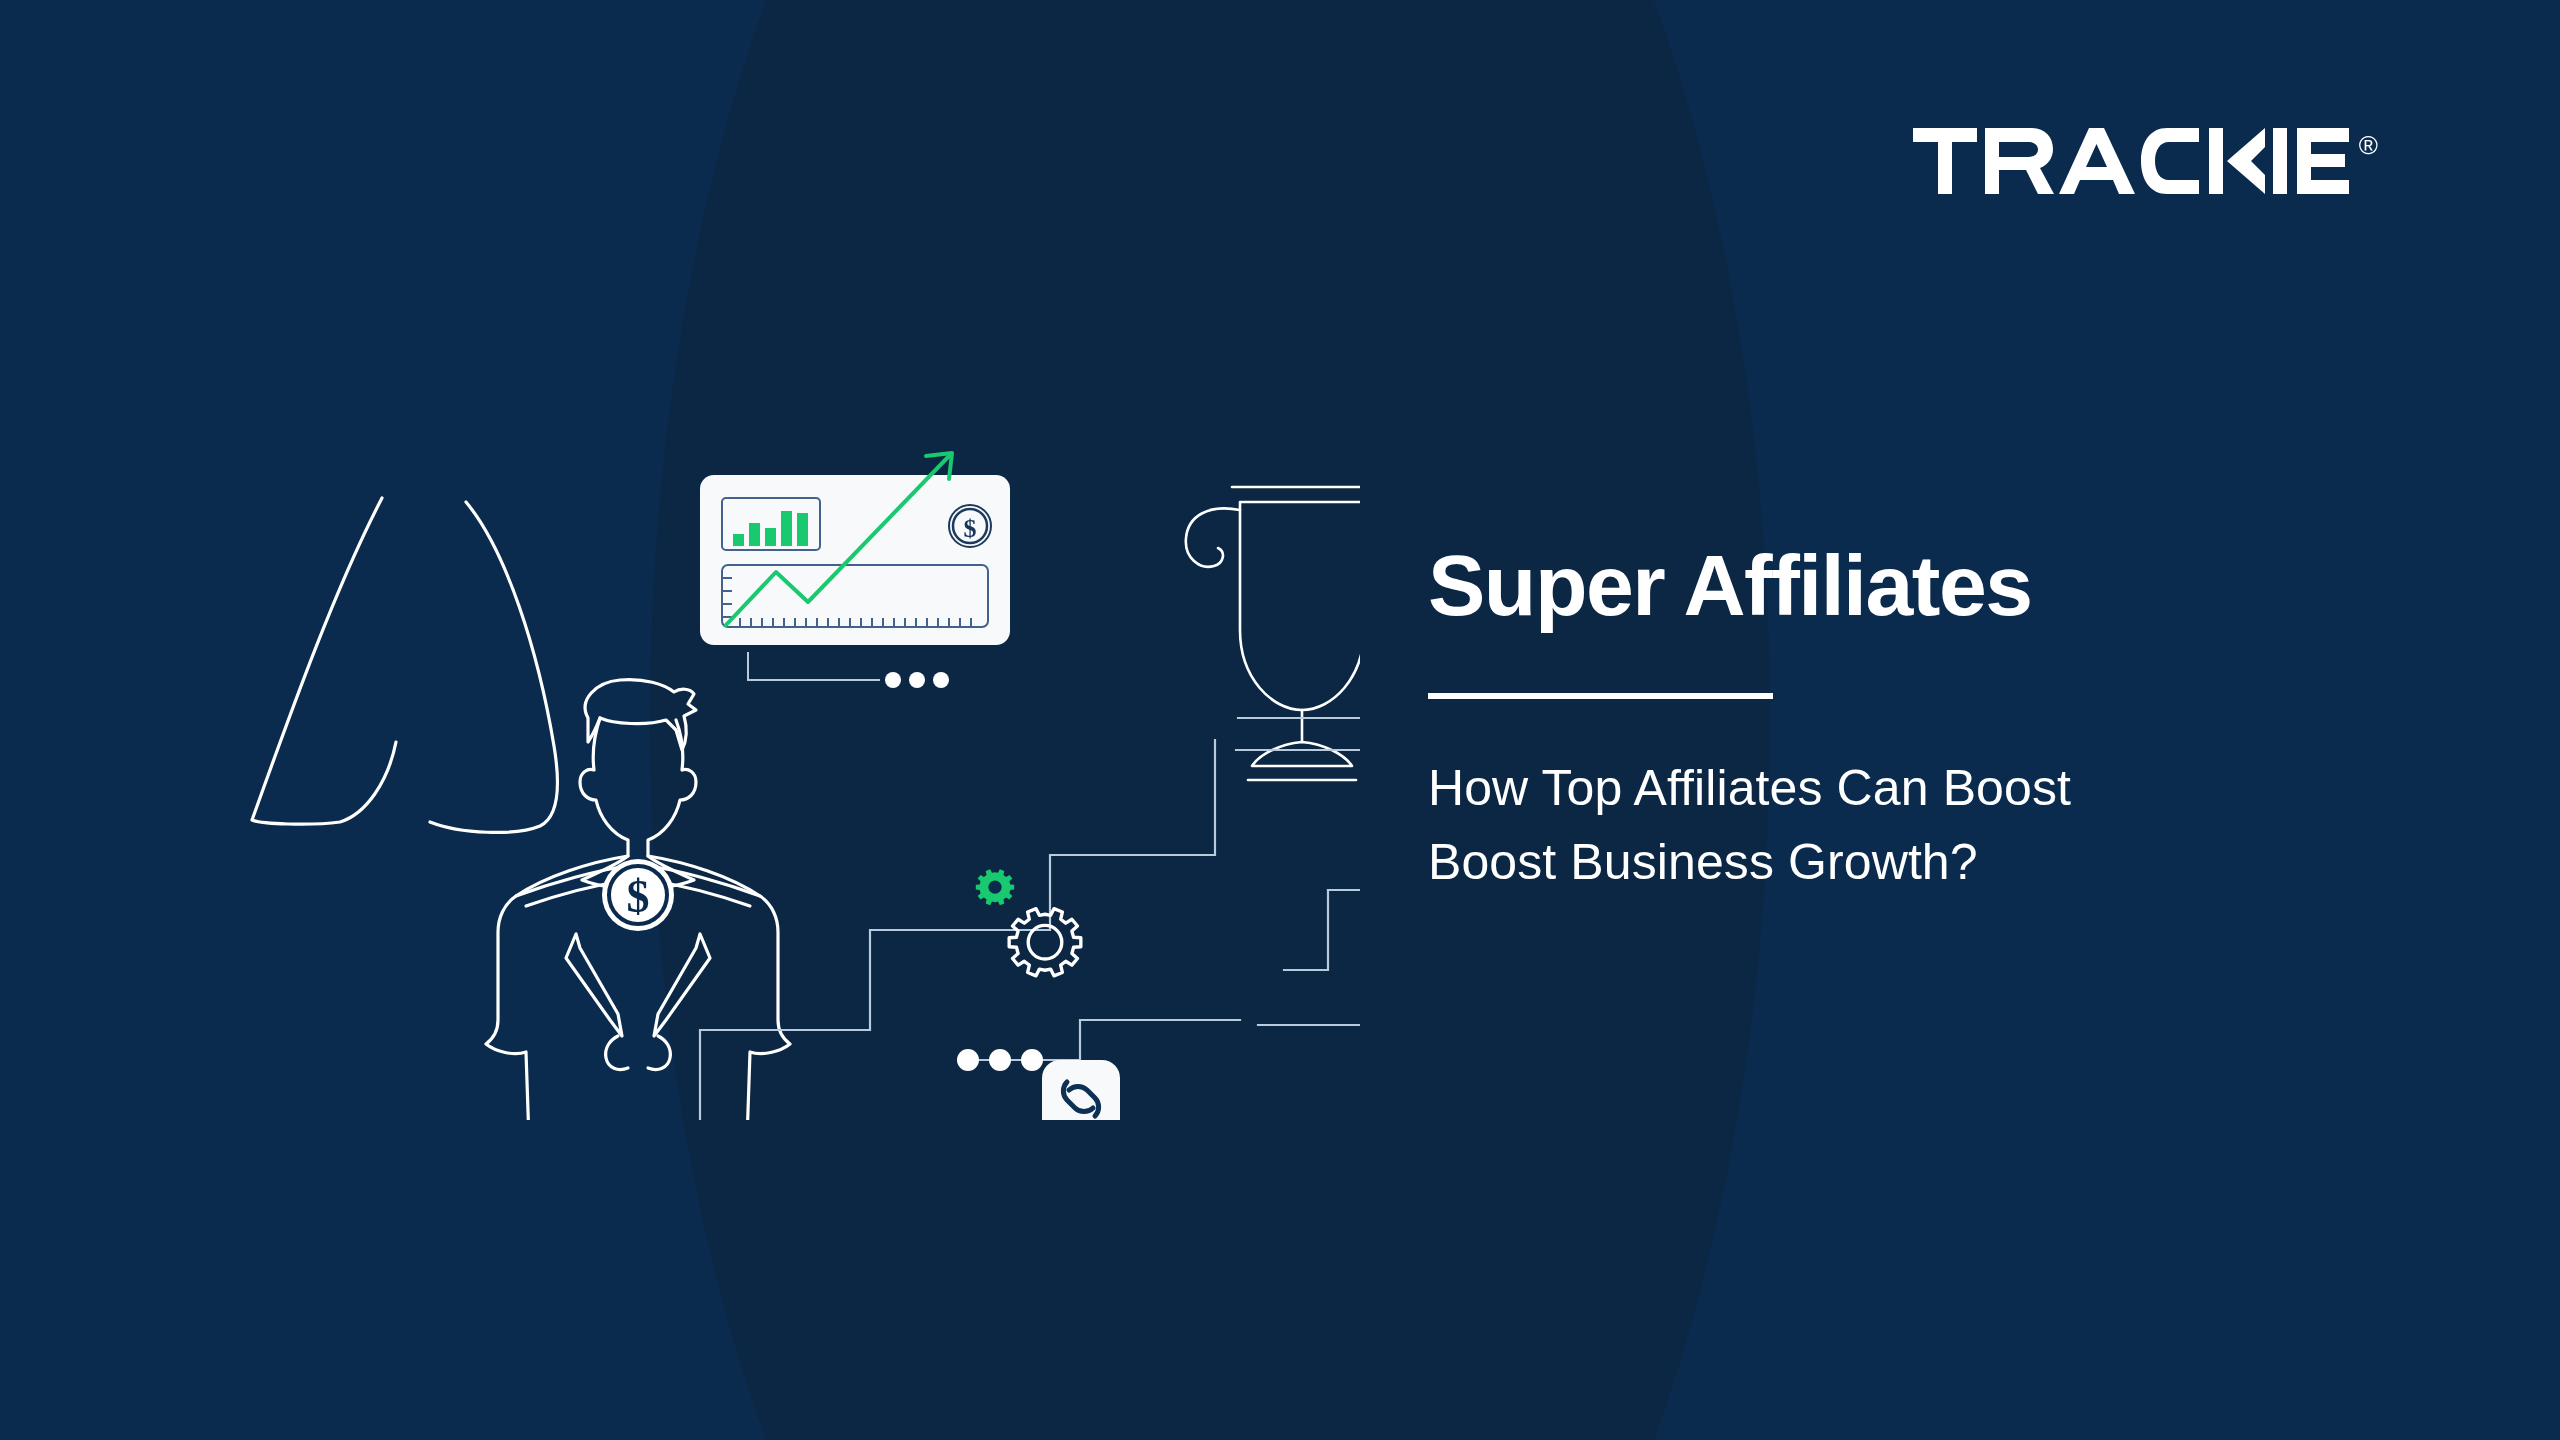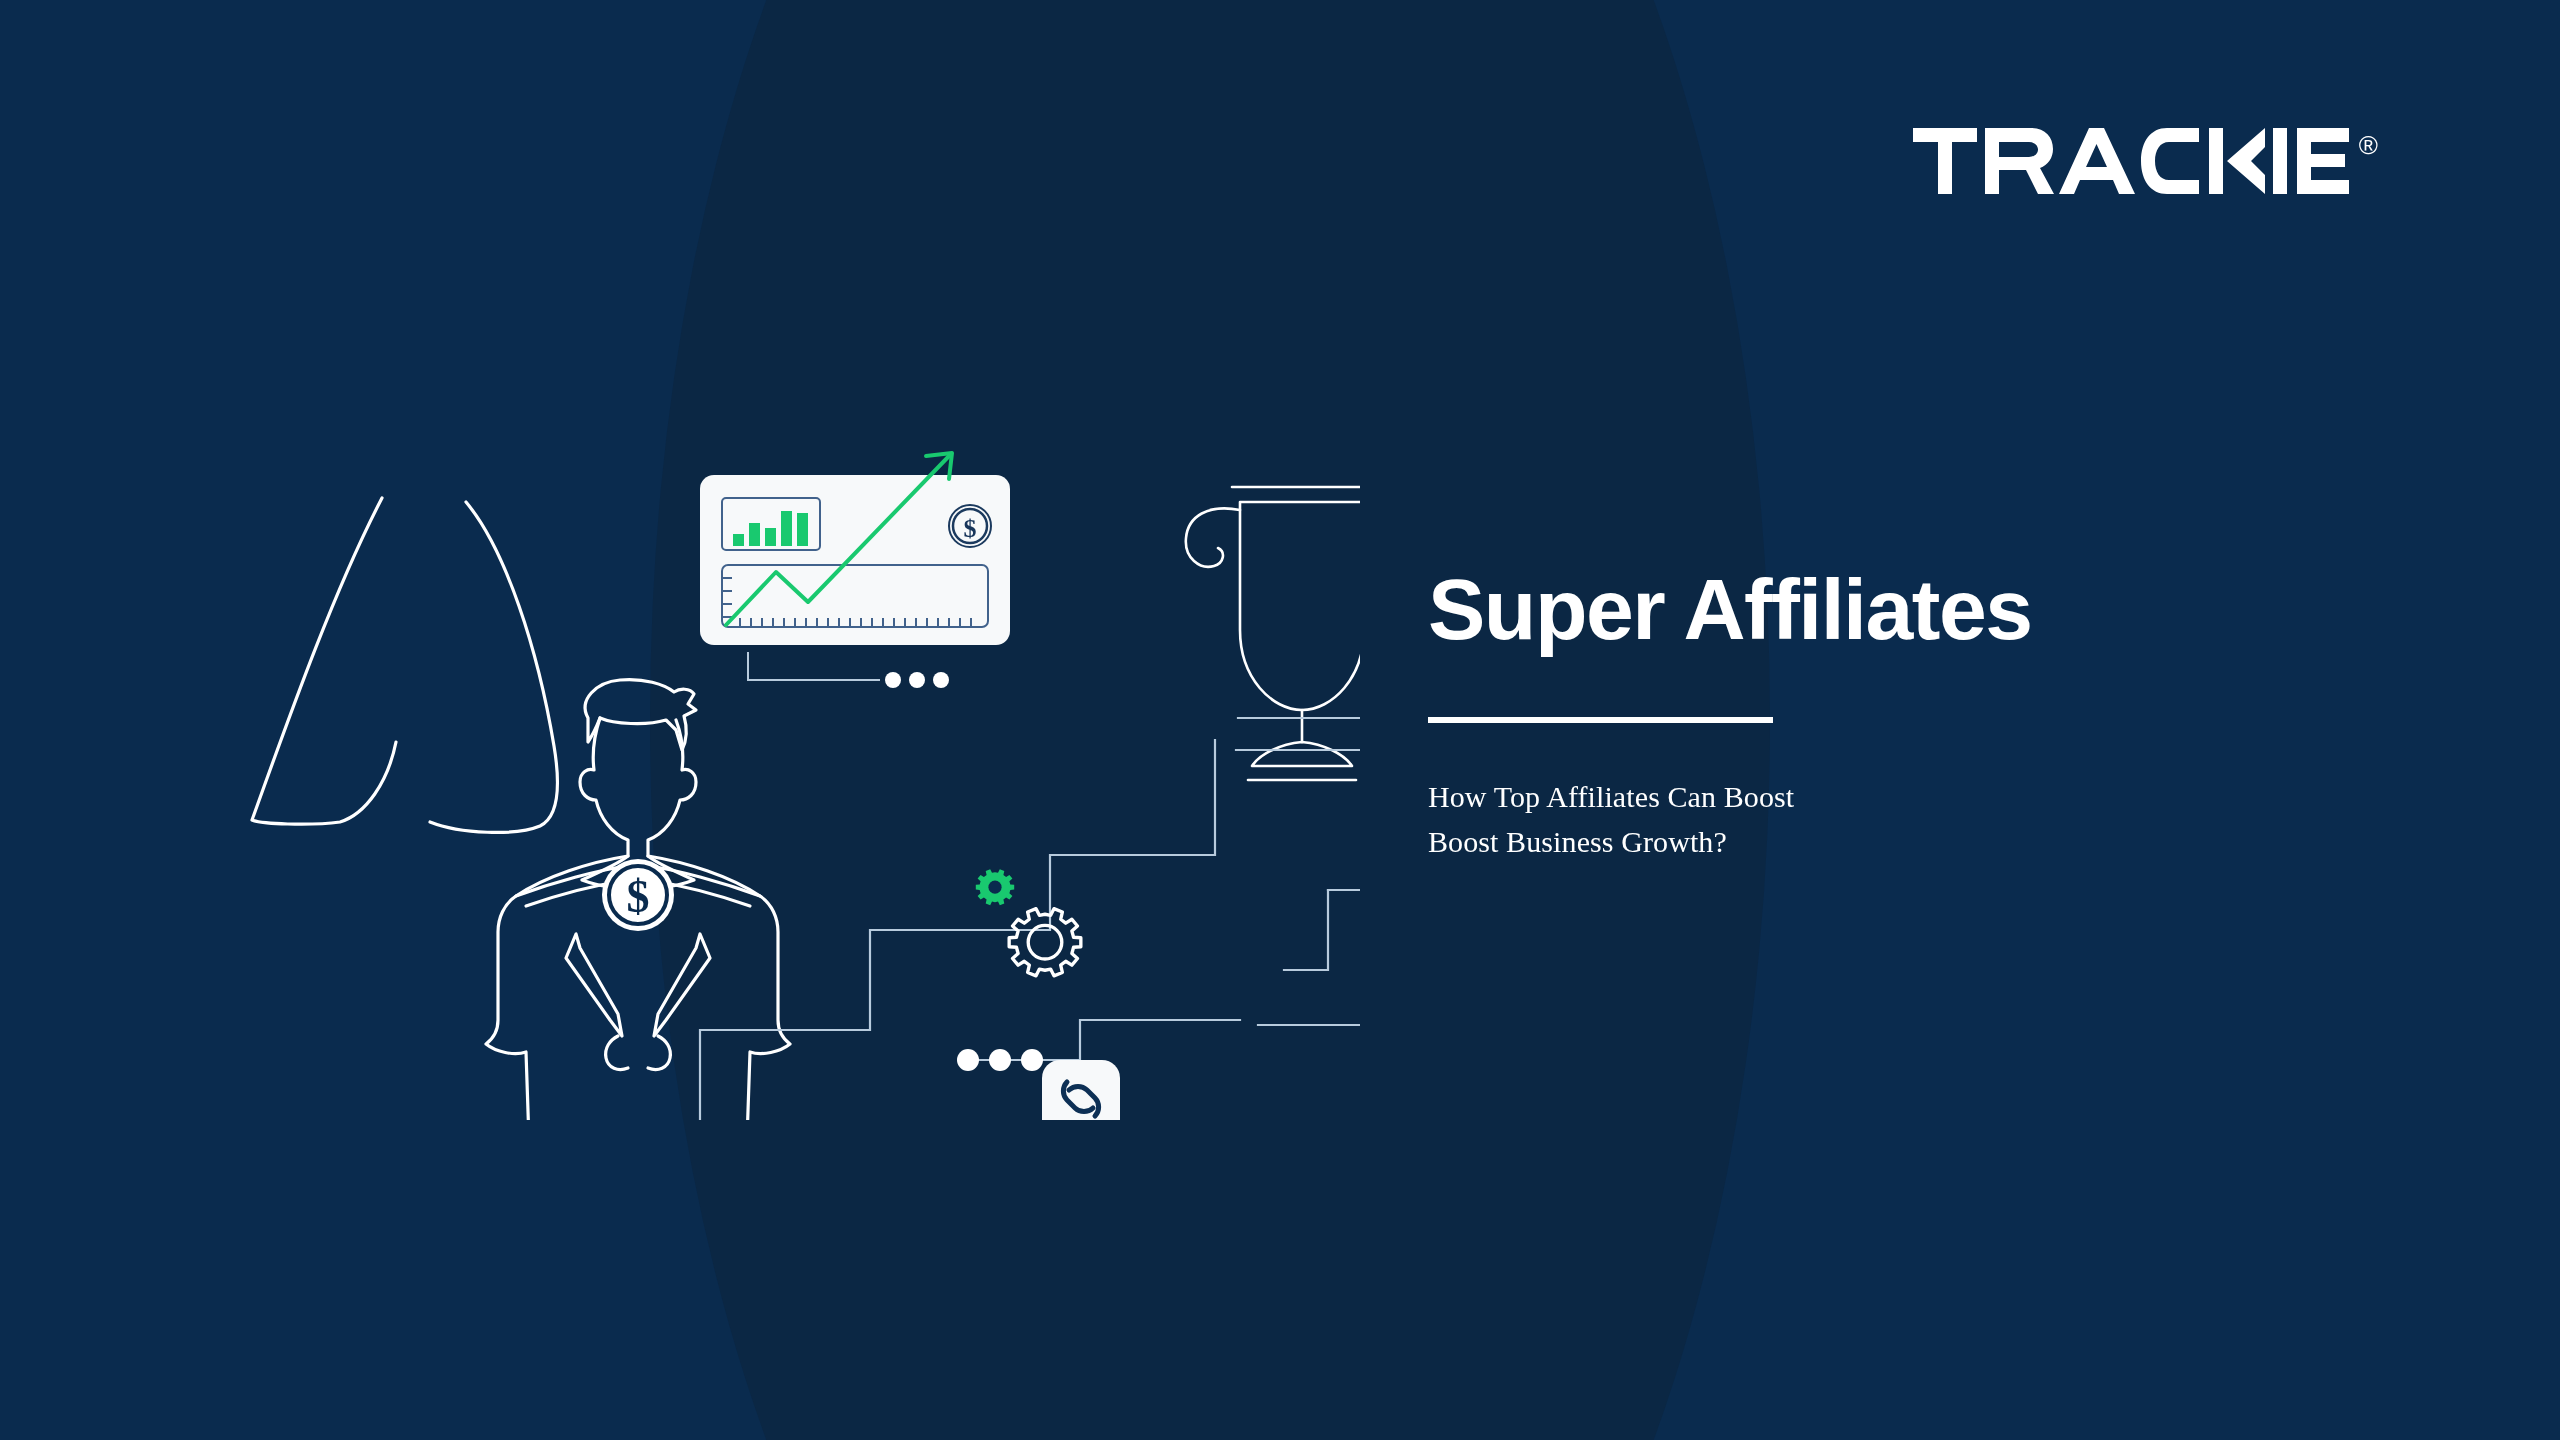--- a/index.html
+++ b/index.html
@@ -26,32 +26,32 @@
     position:absolute; right:182px; top:128px;
     display:flex; align-items:flex-start;
   }
   #logo-mark { display:block; }
   #logo-reg {
     color:#ffffff; font-size:26px; line-height:1;
     margin-left:6px; margin-top:4px; font-weight:400;
   }
 
   
-  #text-col { position:absolute; left:1428px; top:540px; width:960px;margin-top:24px; }
+  #text-col { position:absolute; left:1428px; top:540px; width:960px; }
   #page-title {
     color:#ffffff; font-size:86px; font-weight:700;
     letter-spacing:-1.5px; line-height:1.06; white-space:nowrap;
   }
   #title-divider {
     width:345px; height:6px; background:#ffffff;
     margin-top:62px; margin-bottom:52px;
   }
   #page-subtitle {
-    color:#ffffff; font-size:30px; font-weight:400;
-    line-height:1.48; letter-spacing:0.1px;font-family:Liberation Serif, serif;
+    color:#ffffff; font-size:50px; font-weight:400;
+    line-height:1.48; letter-spacing:0.1px;
   }
   #page-subtitle .sub-line { display:block; }
 
   
   #illustration { position:absolute; left:180px; top:330px; }
 </style>
 </head>
 <body>
 
 <div id="bg-layer">

